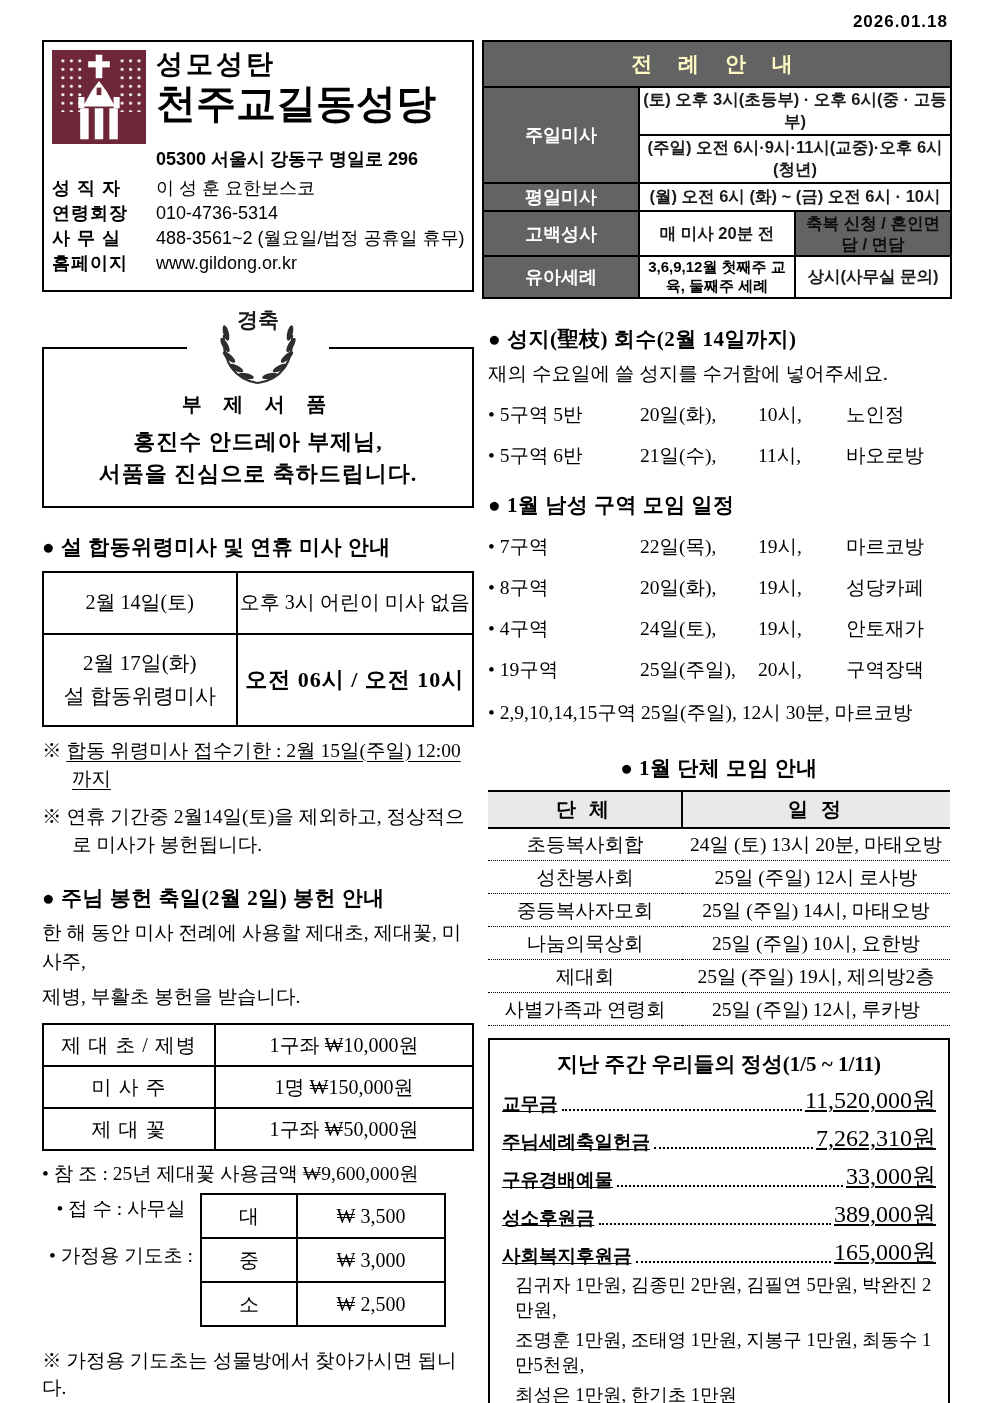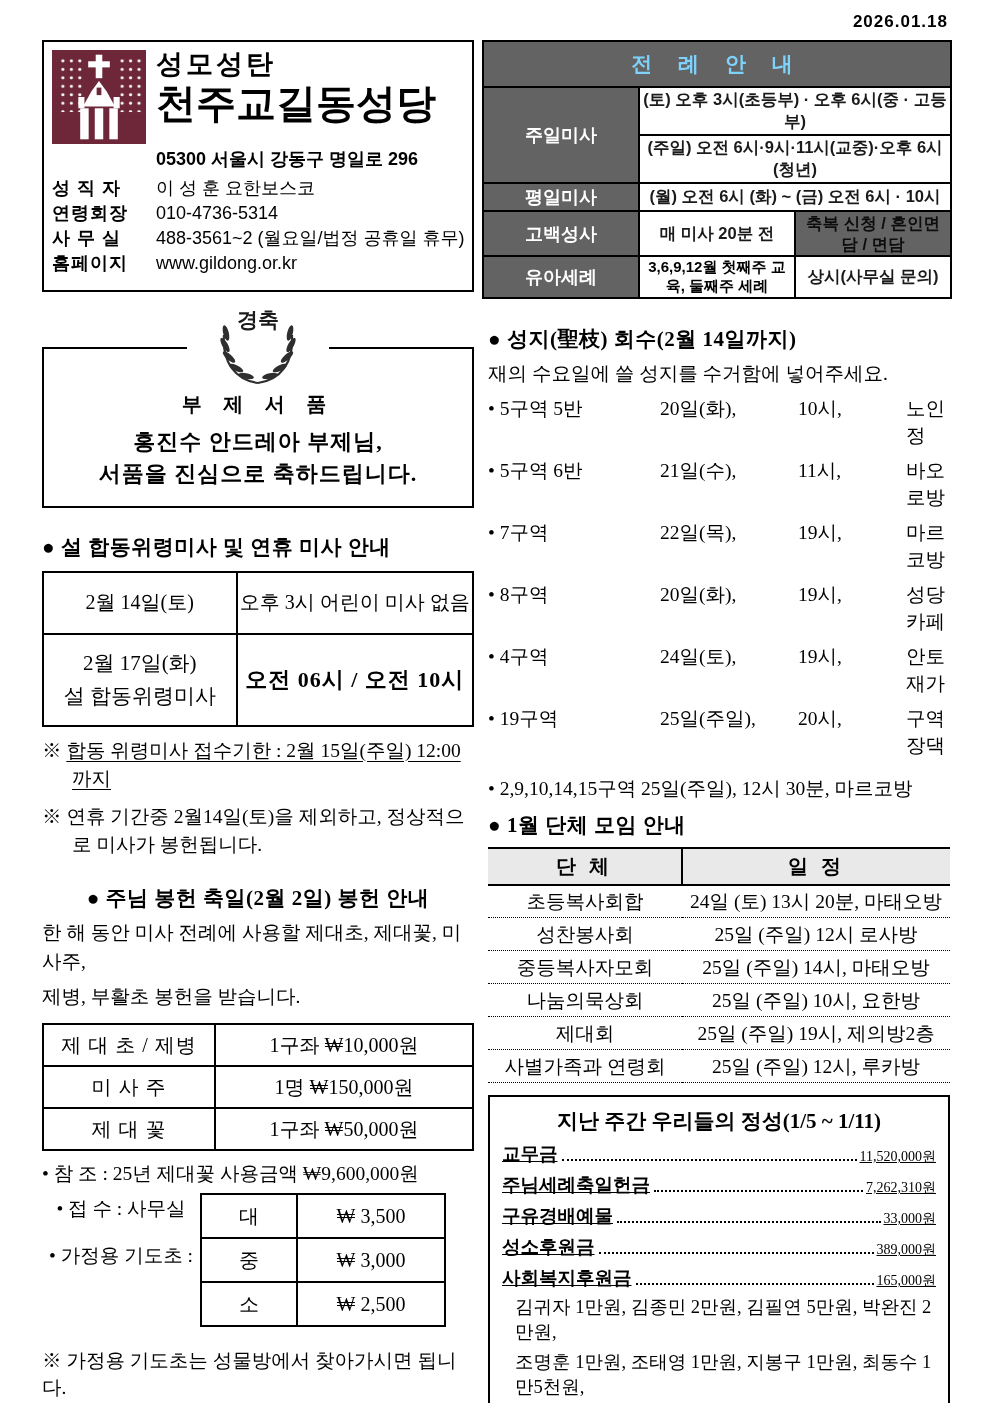--- a/index.html
+++ b/index.html
@@ -17,21 +17,21 @@
   .t-small { font-size:27px; letter-spacing:3px; line-height:1.1; }
   .t-large { font-size:40px; letter-spacing:0px; line-height:1.15; }
   .church-address { font-family:"Liberation Sans","DejaVu Sans",sans-serif; font-weight:bold; font-size:18px; margin:3px 0 5px 104px; }
   .info-row { display:flex; font-family:"Liberation Sans","DejaVu Sans",sans-serif; font-size:18px; line-height:25px; }
   .info-label { width:104px; font-weight:bold; letter-spacing:1px; flex:none; }
   .info-value { font-weight:normal; }
 
   .lit-table { width:476px; height:252px; border-collapse:collapse; table-layout:fixed; margin-left:8px;
                font-family:"Liberation Sans","DejaVu Sans",sans-serif; font-weight:bold; }
   .lit-table td { border:2px solid #000; text-align:center; vertical-align:middle; padding:1px 2px; }
-  .lit-title { background:#636363; color:#7dd3fc; font-size:21px; letter-spacing:10px; height:46px; }
+  .lit-title { background:#636363; color:#fef9c3; font-size:21px; letter-spacing:10px; height:46px; }
   .lit-label { background:#636363; color:#fff; font-size:18px; width:94px; }
   .lit-val { font-size:16.5px; color:#1a1a1a; }
   .lit-gray { background:#636363; color:#0d0d0d; font-size:16.5px; line-height:1.25; }
   .lit-small { font-size:15px; line-height:1.25; }
 
   
   .columns { display:flex; margin-top:0; }
   .col-left { width:432px; flex:none; }
   .col-right { width:462px; margin-left:14px; flex:none; }
 
@@ -49,61 +49,61 @@
   .seol-table td { border:2px solid #000; text-align:center; vertical-align:middle; }
   .seol-r1 td { height:62px; font-size:20px; }
   .seol-r2 td { height:92px; }
   .seol-r2-c1 { font-size:21px; line-height:1.55; }
   .seol-r2-c2 { font-size:22px; font-weight:bold; letter-spacing:1px; }
   .seol-c1 { width:45%; }
   .note { font-size:19.5px; margin-top:10px; padding-left:30px; text-indent:-30px; line-height:1.45; }
   .u { text-decoration:underline; text-underline-offset:4px; }
 
   
-  .sec-off { margin-top:24px;text-align:center; }
+  .sec-off { margin-top:24px; }
   .off-desc { font-size:19.5px; line-height:1.5; margin-top:6px; }
   .off-table { width:100%; border-collapse:collapse; margin-top:12px; }
   .off-table td { border:2px solid #000; height:42px; text-align:center; font-size:20px; }
   .off-c1 { width:40%; letter-spacing:1px; }
   .plain-line { font-size:19.5px; margin-top:9px; }
   .candle-wrap { display:flex; margin-top:6px; }
   .candle-left { width:158px; flex:none; font-size:19.5px;text-align:center; }
   .candle-left .l1 { margin-top:2px; }
   .candle-left .l2 { margin-top:20px; }
   .candle-table { border-collapse:collapse; width:246px; }
   .candle-table td { border:2px solid #000; height:44px; text-align:center; font-size:20px; }
   .candle-c1 { width:96px; }
   .off-note { margin-top:20px; font-size:19.5px; }
 
   
   .sec-palms { margin-top:26px; }
   .palms-desc { font-size:19.5px; margin-top:7px; }
   .sec-women { margin-top:24px; }
-  .sched-row { display:flex; font-size:19.5px; margin-top:8px;gap:20px; }
+  .sched-row { display:flex; font-size:19.5px; margin-top:14px; }
   .s-name { width:152px; flex:none; }
   .s-date { width:118px; flex:none; }
   .s-time { width:88px; flex:none; }
   .s-place { flex:1; }
   .sec-men { margin-top:22px; }
   .sched-last { font-size:19.5px; margin-top:16px; }
 
   
-  .sec-groups { margin-top:9px; }
+  .sec-groups { margin-top:28px;text-align:center; }
   .groups-table { width:100%; border-collapse:collapse; margin-top:8px; }
   .groups-table th { background:#e9e9e9; border-top:2px solid #000; border-bottom:2px solid #000; font-size:20px; font-weight:bold; height:37px; letter-spacing:4px; }
   .groups-table th:first-child { border-right:2px solid #000; width:42%; }
   .groups-table td { text-align:center; font-size:19.5px; height:33px; border-bottom:1.5px dotted #000; }
 
   
   .don-box { border:2px solid #000; margin-top:12px; padding:10px 12px 12px; }
   .don-title { text-align:center; font-size:21px; font-weight:bold; margin-bottom:4px; }
   .don-row { display:flex; align-items:flex-end; margin-top:6px;text-decoration:underline; }
   .don-label { font-family:"Liberation Sans","DejaVu Sans",sans-serif; font-weight:bold; font-size:18.5px; }
   .don-leader { flex:1; border-bottom:2px dotted #000; margin:0 3px 5px 4px; }
-  .don-amount { font-size:14px; }
+  .don-amount { font-size:24px; }
   .don-text { font-size:18.5px; padding-left:13px; margin-top:5px; line-height:1.35; }
 </style>
 </head>
 <body>
 
 <div class="page">
 
   <div class="date">2026.01.18</div>
 
   <div class="top">
@@ -290,20 +290,21 @@
         <span class="s-time">10시,</span>
         <span class="s-place">노인정</span>
       </div>
       <div class="sched-row">
         <span class="s-name">• 5구역 6반</span>
         <span class="s-date">21일(수),</span>
         <span class="s-time">11시,</span>
         <span class="s-place">바오로방</span>
       </div>
 
+      <div class="sec sec-men">● 1월 남성 구역 모임 일정</div>
       <div class="sched-row">
         <span class="s-name">• 7구역</span>
         <span class="s-date">22일(목),</span>
         <span class="s-time">19시,</span>
         <span class="s-place">마르코방</span>
       </div>
       <div class="sched-row">
         <span class="s-name">• 8구역</span>
         <span class="s-date">20일(화),</span>
         <span class="s-time">19시,</span>

